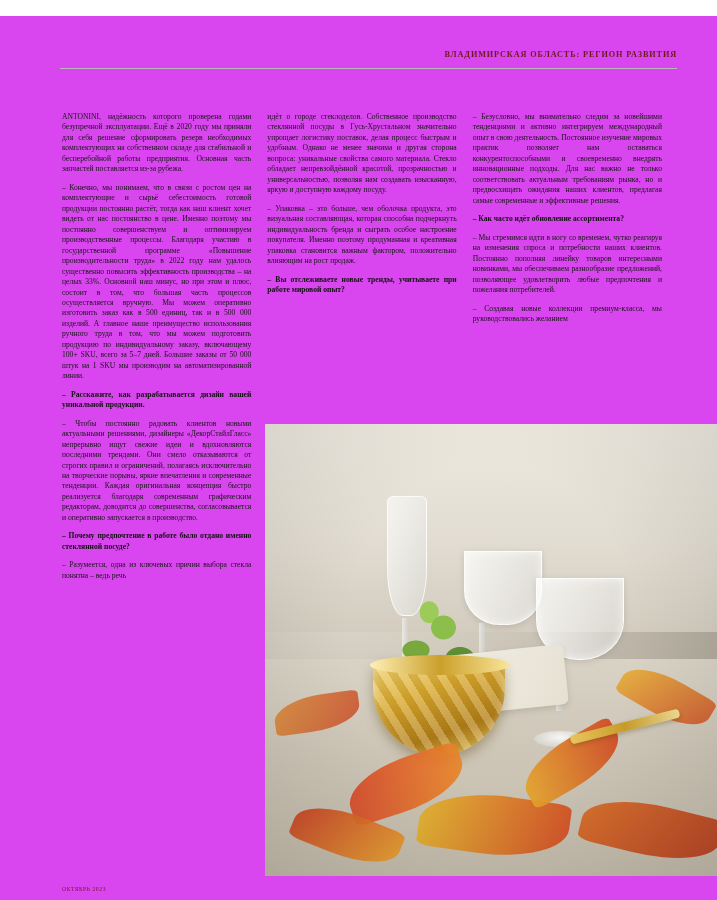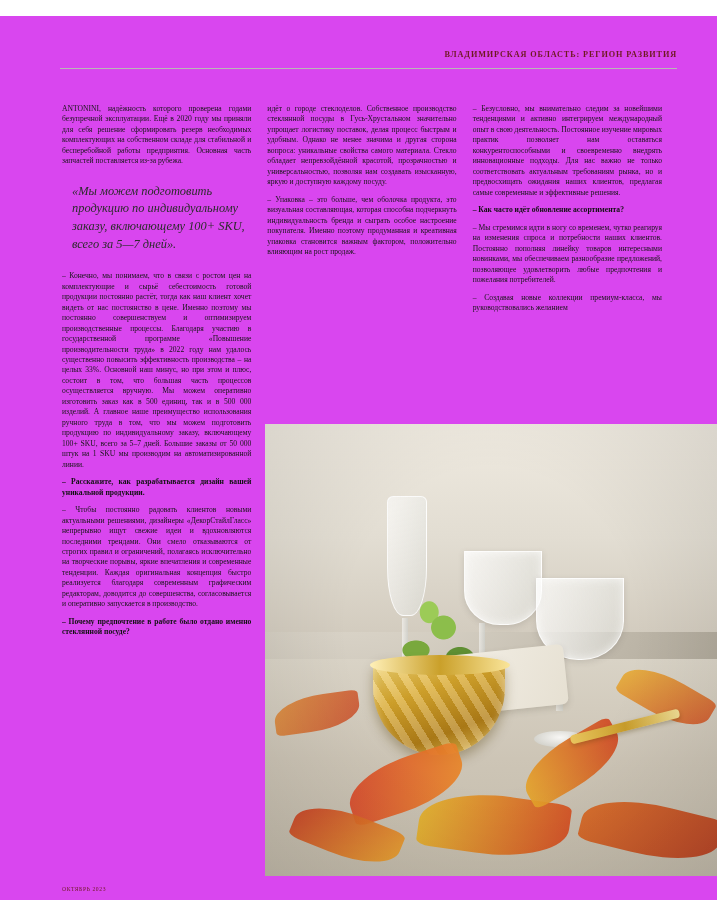--- a/index.html
+++ b/index.html
@@ -50,21 +50,21 @@
     display: flex;
     gap: 16px;
   }
   .col {
     width: 190px;
     font-size: 7.6px;
     line-height: 1.38;
     text-align: justify;
     color: #161616;
   }
-  .col p { margin: 0 0 7px 0; text-indent: 0; }
+  .col p { margin: 8px 0 7px 0; text-indent: 0; }
   .q-lead {
     font-weight: bold;
     color: #111;
   }
   .pull-quote {
     font-style: italic;
     font-size: 12.4px;
     line-height: 1.42;
     color: #2c2c2c;
     margin: 16px 0 18px 10px;
@@ -196,30 +196,31 @@
 <body>
 
 <div class="page">
 
   <div class="running-head">Владимирская область: регион развития</div>
   <div class="rule"></div>
 
   <div class="cols">
     <div class="col">
       <p>ANTONINI, надёжность которого проверена годами безупречной эксплуатации. Ещё в 2020 году мы приняли для себя решение сформировать резерв необходимых комплектующих на собственном складе для стабильной и бесперебойной работы предприятия. Основная часть запчастей поставляется из-за рубежа.</p>
-      <div class="pull-quote">«Мы можем подготовить продукцию по индивидуальному заказу, включающему 100+ SKU, всего за 5—7 дней».</div>
       <p>– Конечно, мы понимаем, что в связи с ростом цен на комплектующие и сырьё себестоимость готовой продукции постоянно растёт, тогда как наш клиент хочет видеть от нас постоянство в цене. Именно поэтому мы постоянно совершенствуем и оптимизируем производственные процессы. Благодаря участию в государственной программе «Повышение производительности труда» в 2022 году нам удалось существенно повысить эффективность производства – на целых 33%. Основной наш минус, но при этом и плюс, состоит в том, что большая часть процессов осуществляется вручную. Мы можем оперативно изготовить заказ как в 500 единиц, так и в 500 000 изделий. А главное наше преимущество использования ручного труда в том, что мы можем подготовить продукцию по индивидуальному заказу, включающему 100+ SKU, всего за 5–7 дней. Большие заказы от 50 000 штук на 1 SKU мы производим на автоматизированной линии.</p>
       <p class="q-lead">– Расскажите, как разрабатывается дизайн вашей уникальной продукции.</p>
       <p>– Чтобы постоянно радовать клиентов новыми актуальными решениями, дизайнеры «ДекорСтайлГласс» непрерывно ищут свежие идеи и вдохновляются последними трендами. Они смело отказываются от строгих правил и ограничений, полагаясь исключительно на творческие порывы, яркие впечатления и современные тенденции. Каждая оригинальная концепция быстро реализуется благодаря современным графическим редакторам, доводится до совершенства, согласовывается и оперативно запускается в производство.</p>
       <p class="q-lead">– Почему предпочтение в работе было отдано именно стеклянной посуде?</p>
+      <p>– Разумеется, одна из ключевых причин выбора стекла понятна – ведь речь</p>
     </div>
 
     <div class="col">
       <p>идёт о городе стеклоделов. Собственное производство стеклянной посуды в Гусь-Хрустальном значительно упрощает логистику поставок, делая процесс быстрым и удобным. Однако не менее значима и другая сторона вопроса: уникальные свойства самого материала. Стекло обладает непревзойдённой красотой, прозрачностью и универсальностью, позволяя нам создавать изысканную, яркую и доступную каждому посуду.</p>
       <p>– Упаковка – это больше, чем оболочка продукта, это визуальная составляющая, которая способна подчеркнуть индивидуальность бренда и сыграть особое настроение покупателя. Именно поэтому продуманная и креативная упаковка становится важным фактором, положительно влияющим на рост продаж.</p>
+      <p class="q-lead">– Вы отслеживаете новые тренды, учитываете при работе мировой опыт?</p>
     </div>
 
     <div class="col">
       <p>– Безусловно, мы внимательно следим за новейшими тенденциями и активно интегрируем международный опыт в свою деятельность. Постоянное изучение мировых практик позволяет нам оставаться конкурентоспособными и своевременно внедрять инновационные подходы. Для нас важно не только соответствовать актуальным требованиям рынка, но и предвосхищать ожидания наших клиентов, предлагая самые современные и эффективные решения.</p>
       <p class="q-lead">– Как часто идёт обновление ассортимента?</p>
       <p>– Мы стремимся идти в ногу со временем, чутко реагируя на изменения спроса и потребности наших клиентов. Постоянно пополняя линейку товаров интересными новинками, мы обеспечиваем разнообразие предложений, позволяющее удовлетворить любые предпочтения и пожелания потребителей.</p>
       <p>– Создавая новые коллекции премиум-класса, мы руководствовались желанием</p>
     </div>
   </div>
 

